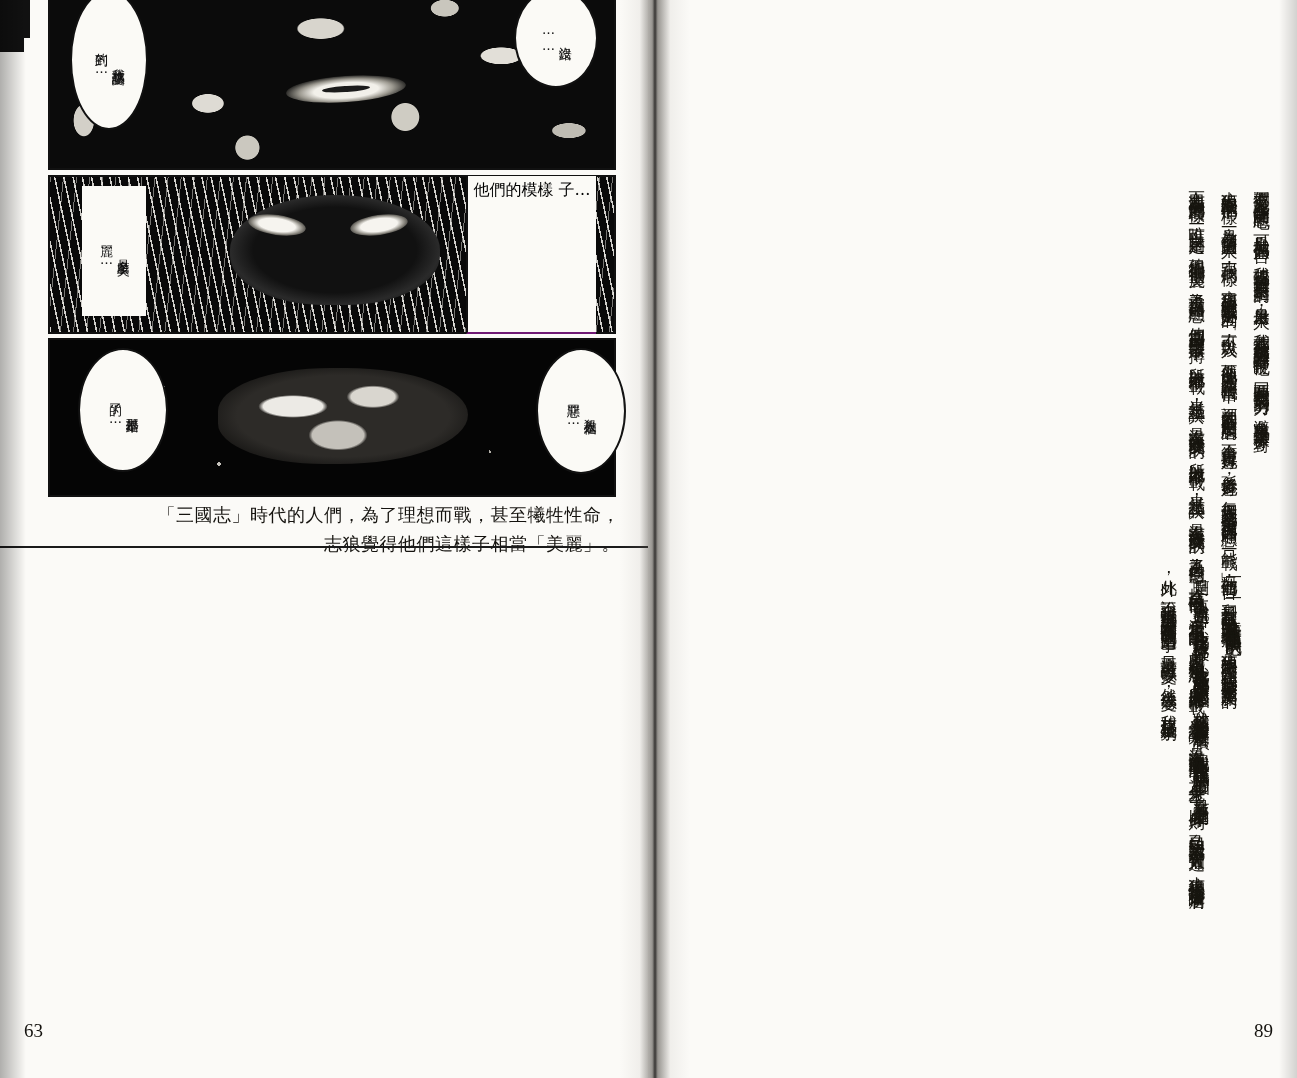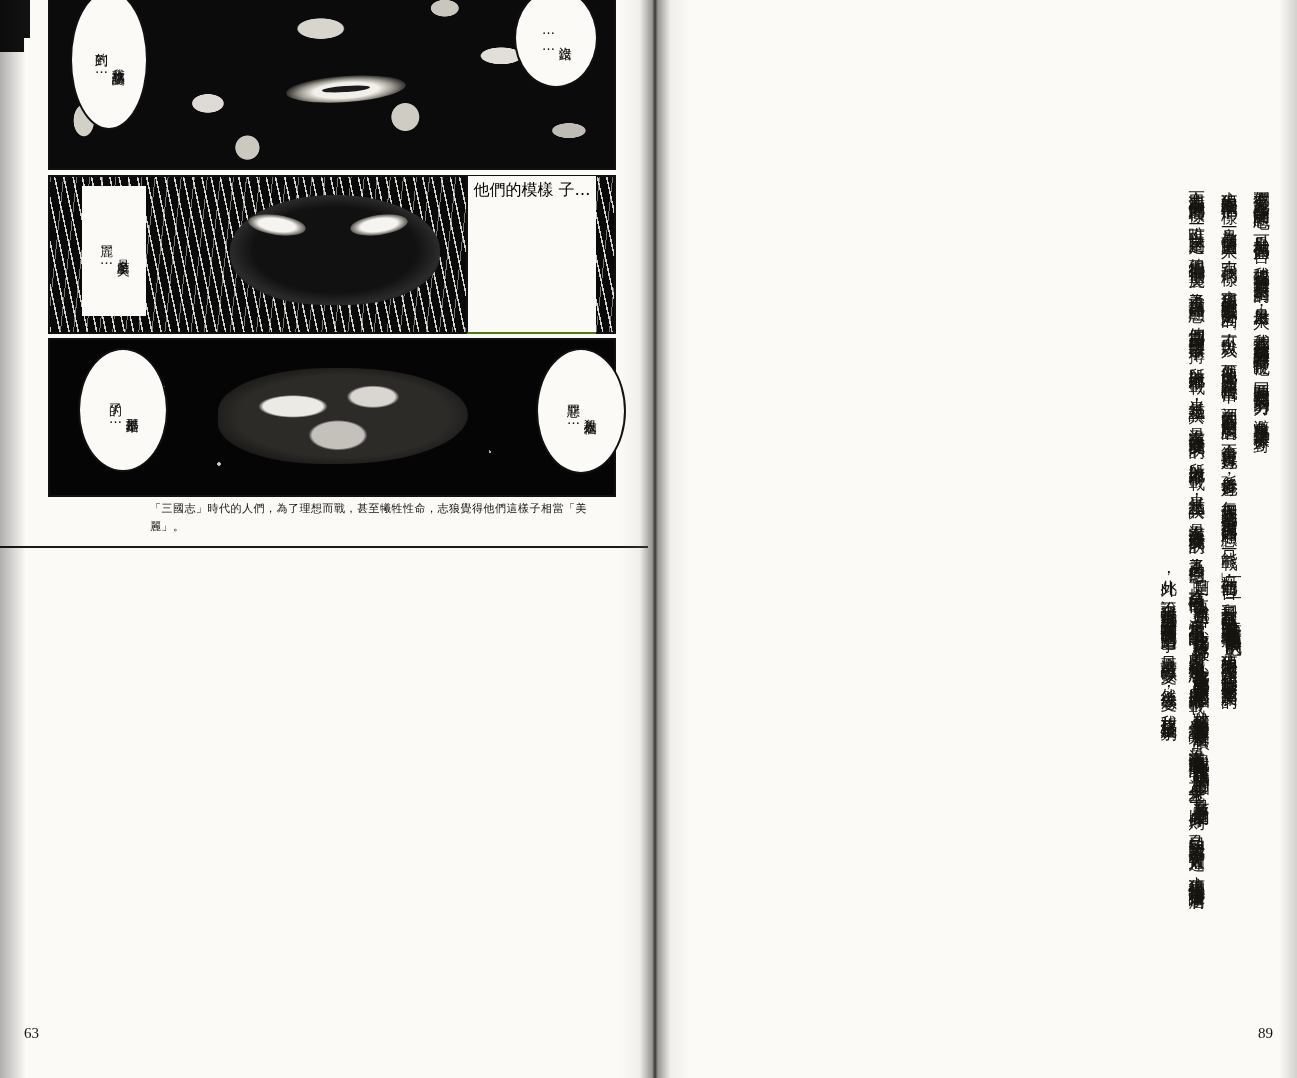--- a/index.html
+++ b/index.html
@@ -178,38 +178,39 @@
     text-align: center;
   }
   .b1 { left: 22px; top: -10px; width: 74px; height: 136px; }
   .b2 { left: 466px; top: -12px; width: 80px; height: 96px; }
   .b3-box {
     position: absolute;
     left: 418px; top: 176px;
     width: 128px; height: 152px;
     background: #fbfaf6;
     border-left: 2px solid #111;
-    border-bottom: 2px solid #4d7c0f;
+    border-bottom: 2px solid #701a75;
     display: flex; align-items: flex-start; justify-content: center;
     padding-top: 4px;
   }
   .b4 { left: 34px; top: 186px; width: 64px; height: 130px; background:#fbfaf6; border:none; border-radius:0; }
   .b5 { left: 30px; top: 348px; width: 86px; height: 120px; }
   .b6 { left: 488px; top: 348px; width: 86px; height: 122px; }
 
   
   .manga-caption {
     position: absolute;
     left: 150px;
     top: 500px;
     width: 470px;
-    font-size: 11px;
+    font-size: 18px;
     line-height: 1.62;
     color: #15130f;
     letter-spacing: 0.5px;
+    text-align: right;
   }
 
   .hrule {
     position: absolute;
     left: 0; top: 546px; width: 648px; height: 2px; background: #1a1a1a;
   }
 
   
   .vblock {
     position: absolute;
@@ -234,21 +235,21 @@
     right: 48px;
     top: 566px;
     height: 420px;
     width: 430px;
   }
 
   
   .folio {
     position: absolute;
     bottom: 36px;
-    font-size: 15px;
+    font-size: 19px;
     color: #15130f;
     font-family: "Liberation Serif", serif;
   }
   .folio-left { left: 24px; }
   .folio-right { right: 24px; }
 </style>
 </head>
 <body>
 
 <div id="page">

